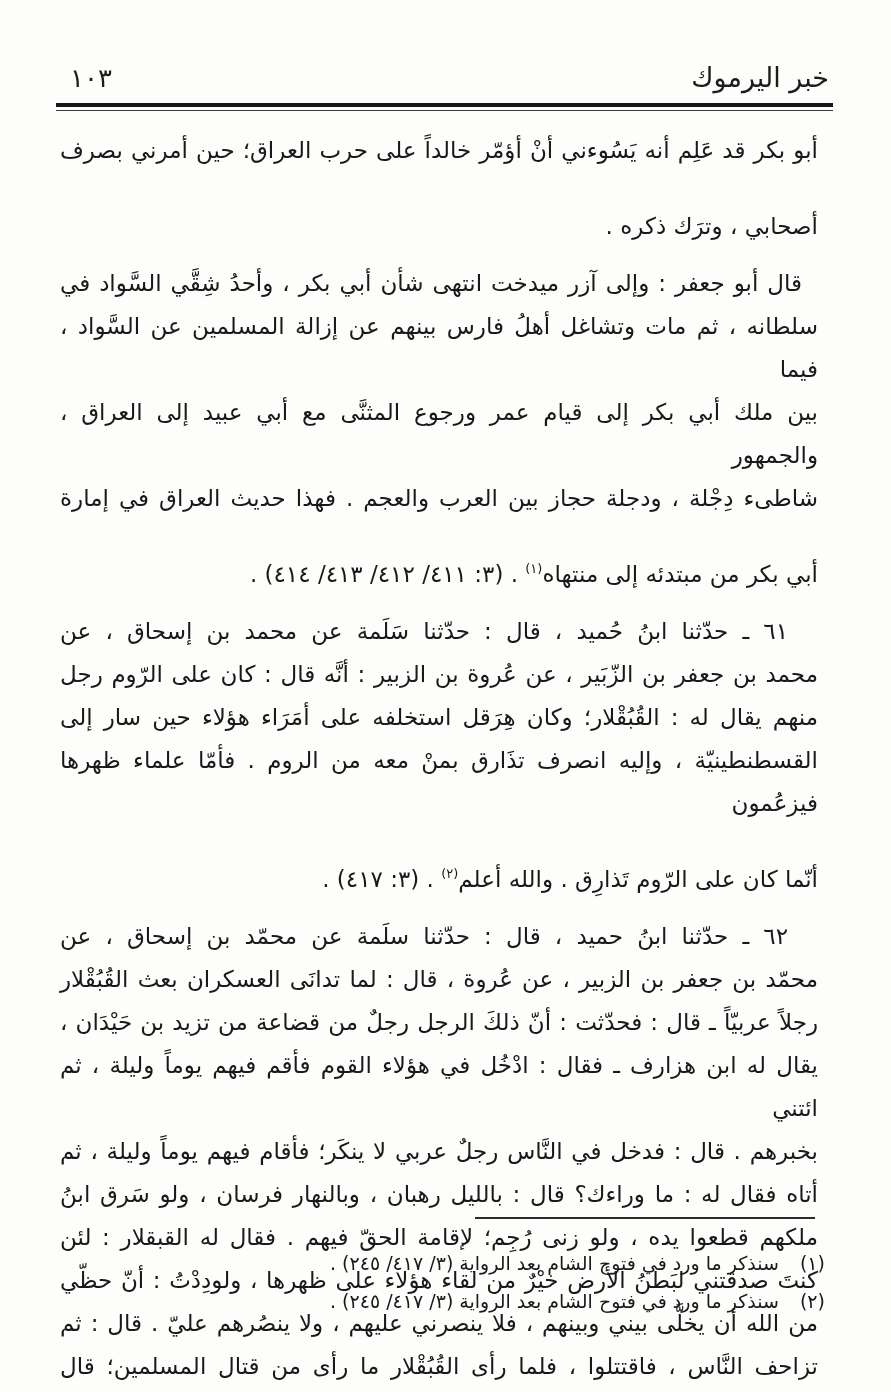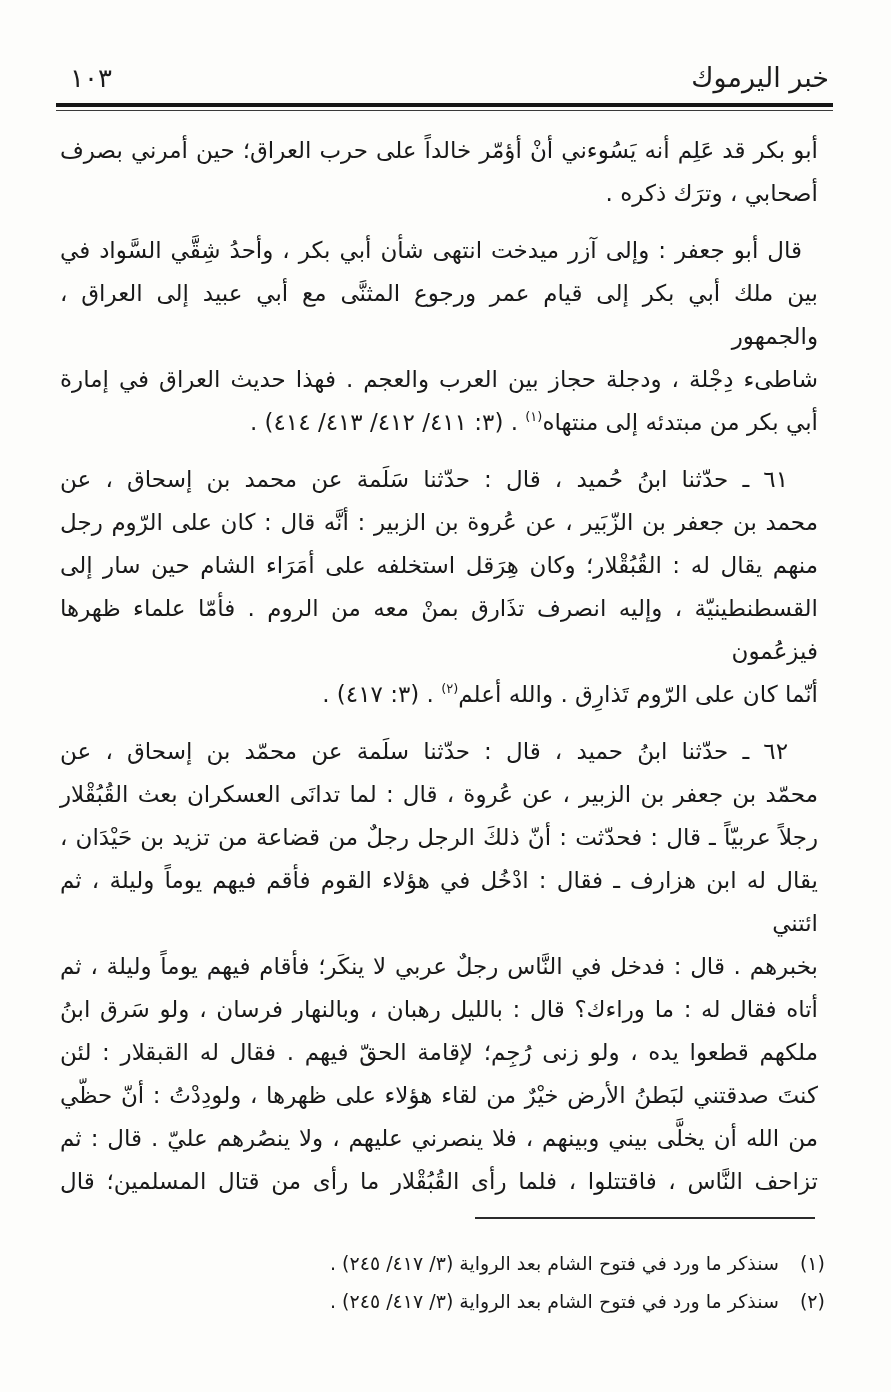--- a/index.html
+++ b/index.html
@@ -56,20 +56,21 @@
   .para { margin: 0 0 14px 0; }
   .para:last-child { margin-bottom: 0; }
   .line {
     line-height: 43px;
     text-align: justify;
     text-align-last: justify;
     white-space: normal;
   }
   .line.last {
     text-align-last: start;
+    margin-top: 33px;
   }
   .para.indent-small .line.first { padding-right: 16px; }
   .para.indent-hadith .line.first { padding-right: 30px; }
   .line sup {
     font-size: 13px;
     line-height: 0;
     vertical-align: 9px;
   }
   
   .footnote-separator {
@@ -112,28 +113,29 @@
 
   <div class="header-rule"></div>
 
   <div class="body-text">
       <div class="para indent-none">
         <div class="line first">أبو بكر قد عَلِم أنه يَسُوءني أنْ أؤمّر خالداً على حرب العراق؛ حين أمرني بصرف</div>
         <div class="line last">أصحابي ، وترَك ذكره .</div>
       </div>
       <div class="para indent-small">
         <div class="line first">قال أبو جعفر : وإلى آزر ميدخت انتهى شأن أبي بكر ، وأحدُ شِقَّي السَّواد في</div>
+        <div class="line">سلطانه ، ثم مات وتشاغل أهلُ فارس بينهم عن إزالة المسلمين عن السَّواد ، فيما</div>
         <div class="line">بين ملك أبي بكر إلى قيام عمر ورجوع المثنَّى مع أبي عبيد إلى العراق ، والجمهور</div>
         <div class="line">شاطىء دِجْلة ، ودجلة حجاز بين العرب والعجم . فهذا حديث العراق في إمارة</div>
         <div class="line last">أبي بكر من مبتدئه إلى منتهاه<sup>(١)</sup> . (٣: ٤١١/ ٤١٢/ ٤١٣/ ٤١٤) .</div>
       </div>
       <div class="para indent-hadith">
         <div class="line first">٦١ ـ حدّثنا ابنُ حُميد ، قال : حدّثنا سَلَمة عن محمد بن إسحاق ، عن</div>
         <div class="line">محمد بن جعفر بن الزّبَير ، عن عُروة بن الزبير : أنَّه قال : كان على الرّوم رجل</div>
-        <div class="line">منهم يقال له : القُبُقْلار؛ وكان هِرَقل استخلفه على أمَرَاء الشام حين سار إلى</div>
+        <div class="line">منهم يقال له : القُبُقْلار؛ وكان هِرَقل استخلفه على أمَرَاء هؤلاء حين سار إلى</div>
         <div class="line">القسطنطينيّة ، وإليه انصرف تذَارق بمنْ معه من الروم . فأمّا علماء ظهرها فيزعُمون</div>
         <div class="line last">أنّما كان على الرّوم تَذارِق . والله أعلم<sup>(٢)</sup> . (٣: ٤١٧) .</div>
       </div>
       <div class="para indent-hadith">
         <div class="line first">٦٢ ـ حدّثنا ابنُ حميد ، قال : حدّثنا سلَمة عن محمّد بن إسحاق ، عن</div>
         <div class="line">محمّد بن جعفر بن الزبير ، عن عُروة ، قال : لما تدانَى العسكران بعث القُبُقْلار</div>
         <div class="line">رجلاً عربيّاً ـ قال : فحدّثت : أنّ ذلكَ الرجل رجلٌ من قضاعة من تزيد بن حَيْدَان ،</div>
         <div class="line">يقال له ابن هزارف ـ فقال : ادْخُل في هؤلاء القوم فأقم فيهم يوماً وليلة ، ثم ائتني</div>
         <div class="line">بخبرهم . قال : فدخل في النَّاس رجلٌ عربي لا ينكَر؛ فأقام فيهم يوماً وليلة ، ثم</div>
         <div class="line">أتاه فقال له : ما وراءك؟ قال : بالليل رهبان ، وبالنهار فرسان ، ولو سَرق ابنُ</div>

